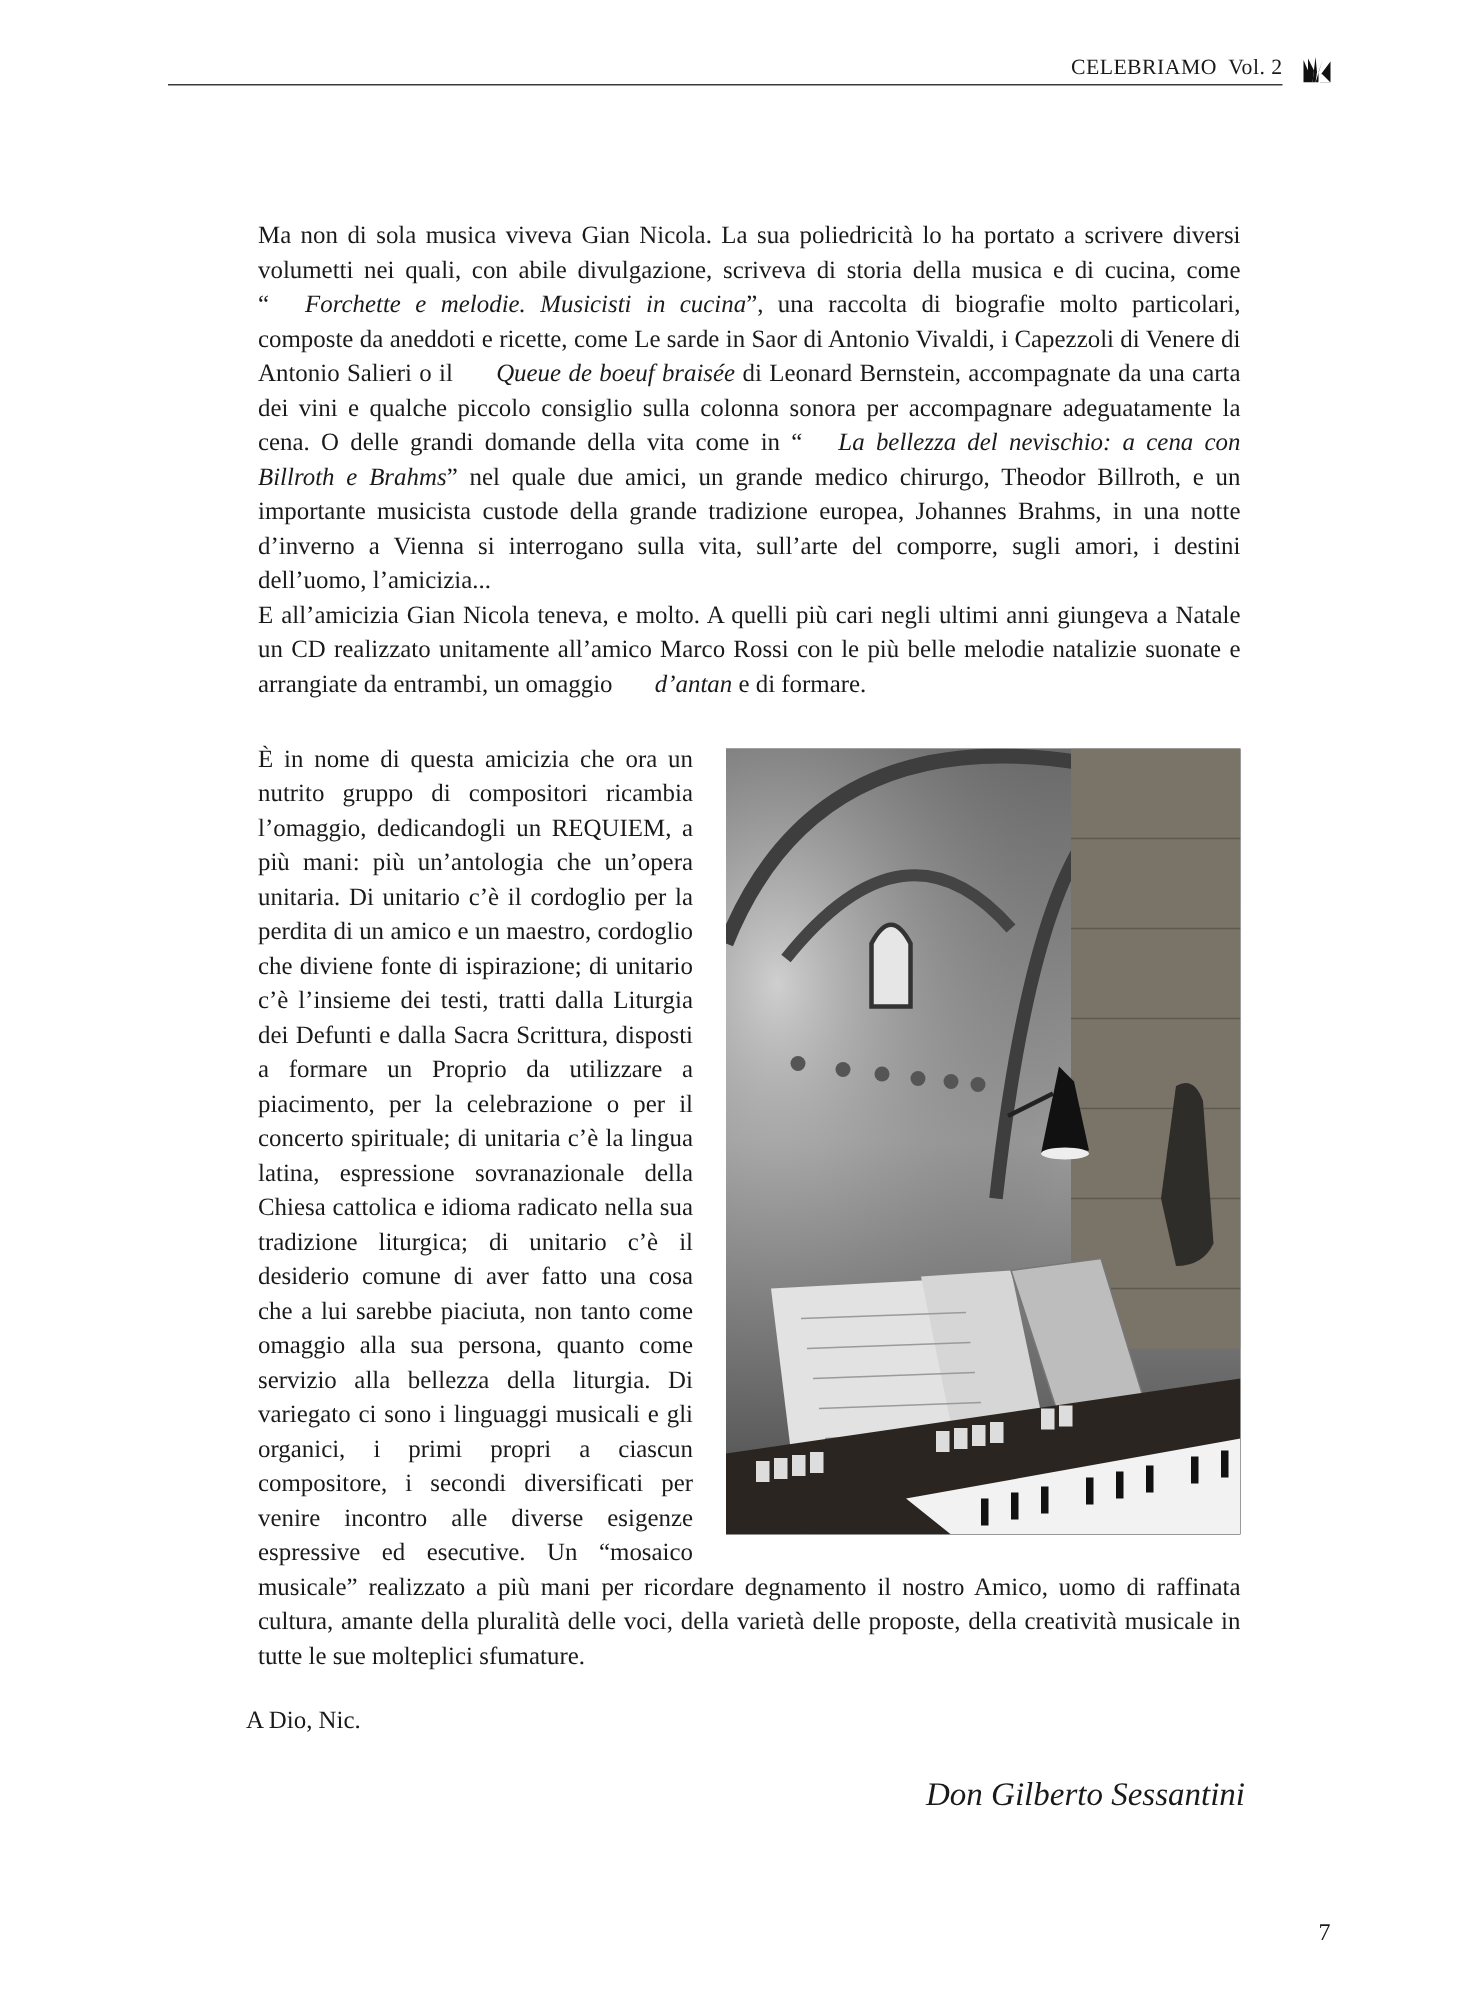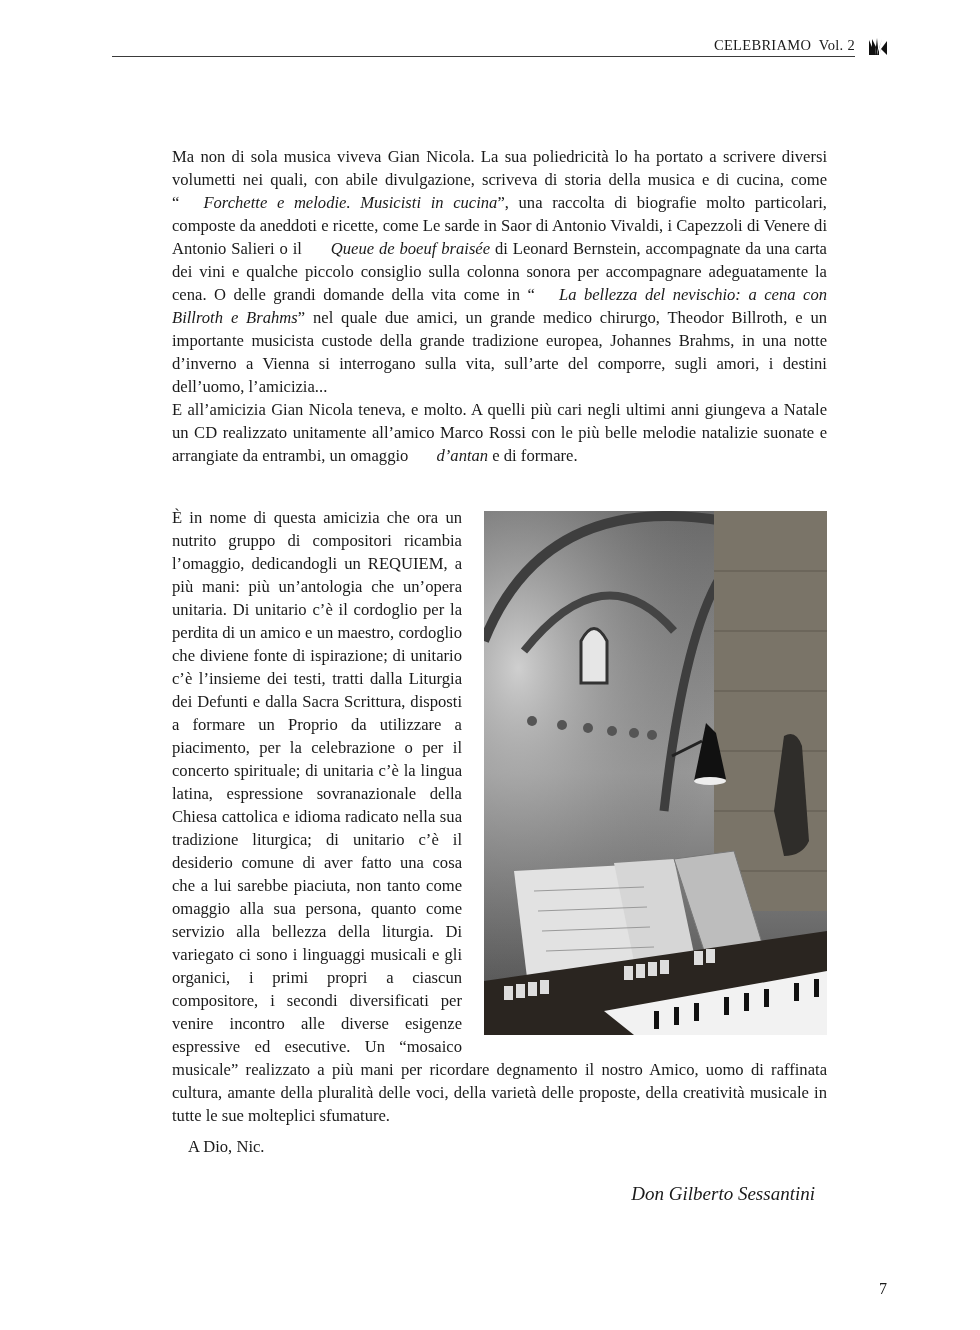--- a/index.html
+++ b/index.html
@@ -5,24 +5,24 @@
     html, body { margin: 0; padding: 0; background: #ffffff; }
     body { width: 980px; height: 1330px; position: relative; overflow: hidden;
       font-family: "Liberation Serif", "DejaVu Serif", serif; color: #1a1a1a; }
     .header { position: absolute; left: 112px; top: 34px; width: 776px; height: 24px; }
     .header-rule { position: absolute; left: 0; top: 22px; width: 743px; height: 1px; background: #3a3a3a; }
     .header-title { position: absolute; right: 33px; top: 3px; font-size: 14.5px; letter-spacing: 0.3px; color: #1a1a1a; white-space: nowrap; }
     .header-logo { position: absolute; right: 0; top: 4px; width: 20px; height: 17px; }
     .body-text { position: absolute; left: 172px; width: 655px; font-size: 16.6px; line-height: 23px; text-align: justify; }
     .para1 { top: 145px; }
     .para1 p { margin: 0; }
-    .section2 { position: absolute; left: 172px; top: 506px; width: 655px; font-size: 16.6px; line-height: 23px; text-align: justify; }
+    .section2 { position: absolute; left: 172px; top: 494px; width: 655px; font-size: 16.6px; line-height: 23px; text-align: justify; }
     .photo { float: right; width: 343px; height: 524px; margin: 5px 0 8px 22px; background: #555; position: relative; overflow: hidden; }
-    .closing { position: absolute; left: 188px; top: 1137px; font-size: 16.6px; }
-    .signature { position: absolute; right: 165px; top: 1183px; font-size: 19px; font-style: italic; }
+    .closing { position: absolute; left: 164px; top: 1137px; font-size: 16.6px; }
+    .signature { position: absolute; right: 150px; top: 1183px; font-size: 22px; font-style: italic; }
     .page-number { position: absolute; right: 93px; top: 1280px; font-size: 16px; }
     em { font-style: italic; margin-left: 24px; }
   </style>
 </head>
 <body>
 
 <div class="header">
   <div class="header-rule"></div>
   <span class="header-title" style="white-space:pre;">CELEBRIAMO  Vol. 2</span>
   <svg class="header-logo" viewBox="0 0 20 17">

